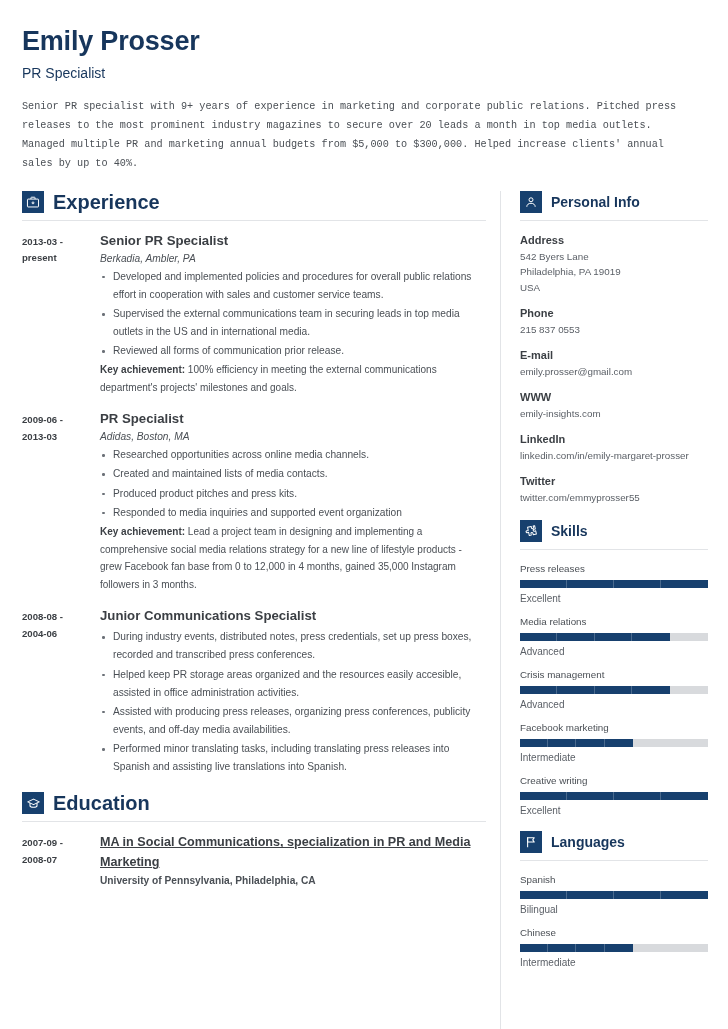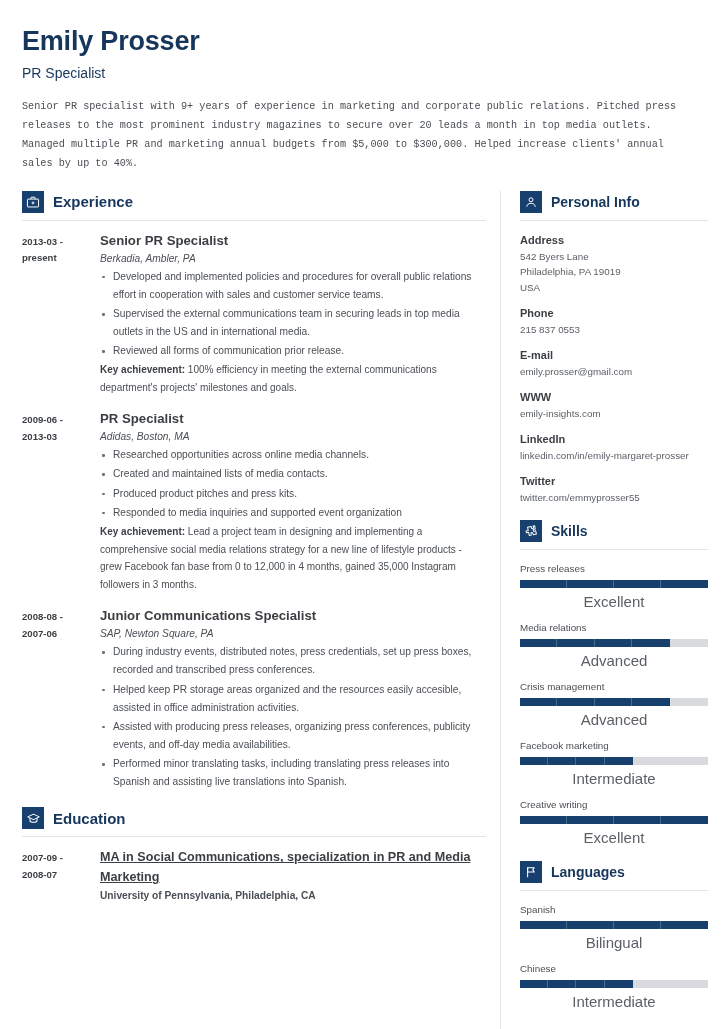--- a/index.html
+++ b/index.html
@@ -74,21 +74,21 @@
   .sec-icon {
     width: 22px; height: 22px;
     background: #17406e;
     display: inline-flex;
     align-items: center;
     justify-content: center;
     flex: 0 0 22px;
   }
   .sec-icon svg { display: block; }
   .sec-title {
-    font-size: 15px;
+    font-size: 20px;
     font-weight: bold;
     color: #17365c;
     line-height: 1;
   }
   .col-right .sec-title { font-size: 14px; }
   .col-right .section-head { margin-bottom: 13px; }
 
   
   .entry {
     display: flex;
@@ -202,23 +202,23 @@
     position: absolute;
     top: 0; bottom: 0; left: 0; right: 0;
     background-image:
       linear-gradient(to right,
         transparent 0, transparent calc(25% - 1px), rgba(255,255,255,.22) calc(25% - 1px), rgba(255,255,255,.22) 25%,
         transparent 25%, transparent calc(50% - 1px), rgba(255,255,255,.22) calc(50% - 1px), rgba(255,255,255,.22) 50%,
         transparent 50%, transparent calc(75% - 1px), rgba(255,255,255,.22) calc(75% - 1px), rgba(255,255,255,.22) 75%,
         transparent 75%);
   }
   .bar-level {
-    font-size: 15px;
+    font-size: 10px;
     color: #5a5f66;
-    text-align: center;
+    text-align: left;
     margin: 5px 0 0 0;
   }
   .sec-block { margin-bottom: 15px; }
   .languages-block { margin-top: 4px; }
 </style>
 </head>
 <body>
 
 <div class="page">
 
@@ -273,25 +273,24 @@
               <li>Produced product pitches and press kits.</li>
               <li>Responded to media inquiries and supported event organization</li>
             </ul>
             <p class="achievement"><b>Key achievement:</b><span> Lead a project team in designing and implementing a comprehensive social media relations strategy for a new line of lifestyle products - grew Facebook fan base from 0 to 12,000 in 4 months, gained 35,000 Instagram followers in 3 months.</span></p>
           </div>
         </div>
 
         <div class="entry">
           <div class="entry-dates">
             <div>2008-08 -</div>
-            <div>2007-06</div>
+            <div>2004-06</div>
           </div>
           <div class="entry-body">
             <div class="entry-role">Junior Communications Specialist</div>
-            <div class="entry-company">SAP, Newton Square, PA</div>
             <ul class="bullets">
               <li>During industry events, distributed notes, press credentials, set up press boxes, recorded and transcribed press conferences.</li>
               <li>Helped keep PR storage areas organized and the resources easily accesible, assisted in office administration activities.</li>
               <li>Assisted with producing press releases, organizing press conferences, publicity events, and off-day media availabilities.</li>
               <li>Performed minor translating tasks, including translating press releases into Spanish and assisting live translations into Spanish.</li>
             </ul>
           </div>
         </div>
       </div>
 

